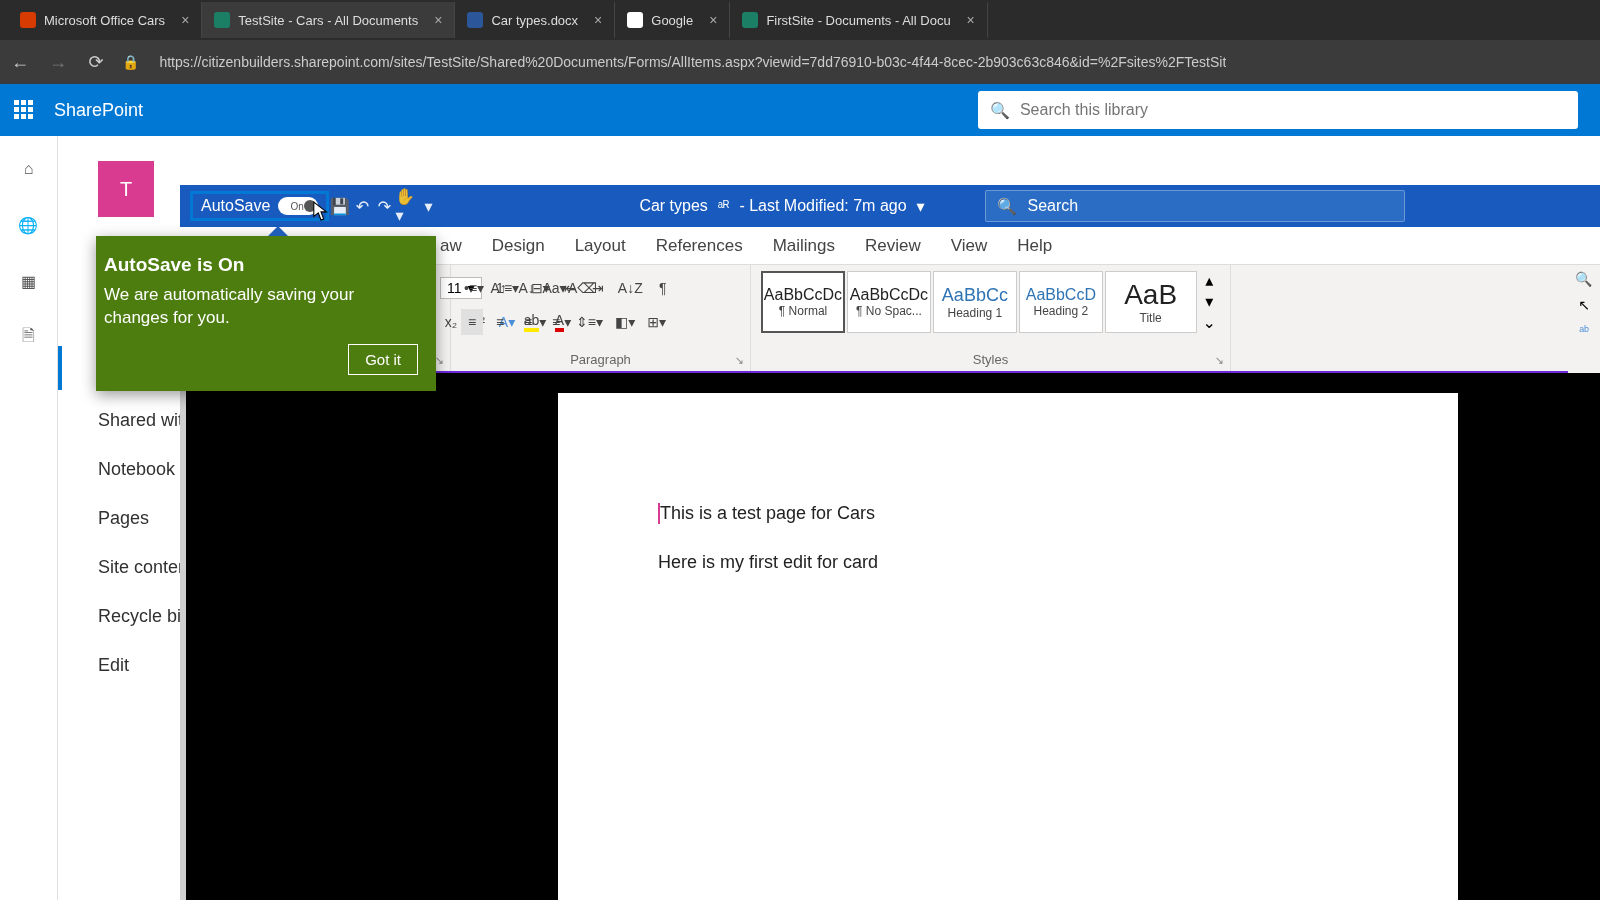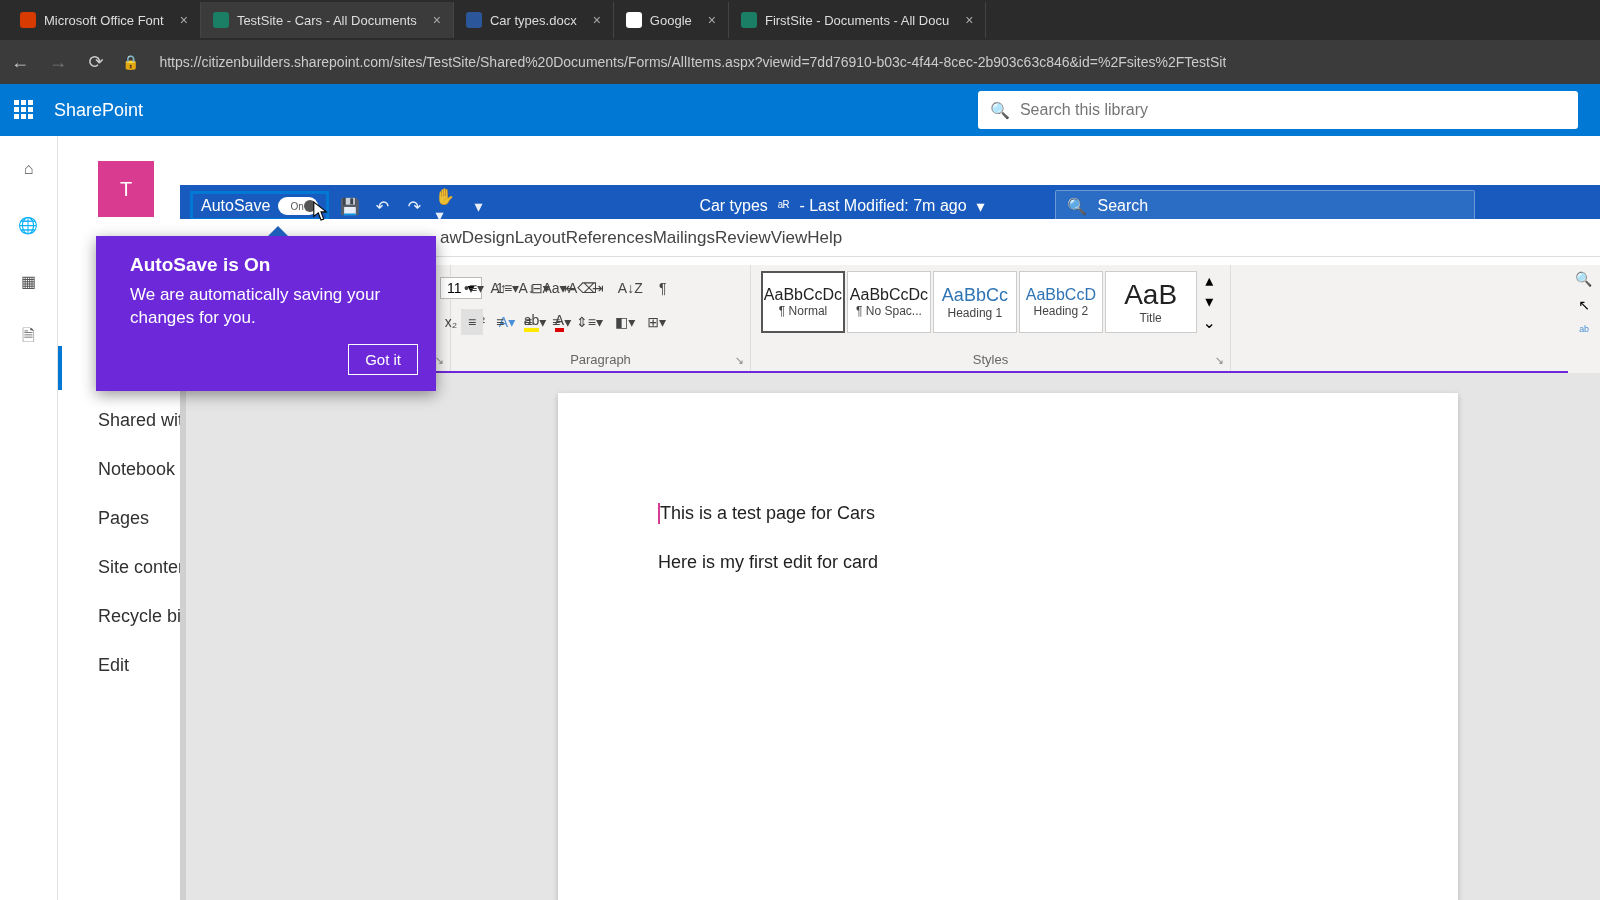--- a/index.html
+++ b/index.html
@@ -31,71 +31,71 @@
   
   .site-area{position:absolute; left:58px; top:136px; right:0; bottom:0; background:#fff;}
   .site-logo{position:absolute; left:40px; top:25px; width:56px; height:56px; background:#d83b8f; color:#fff; display:flex; align-items:center; justify-content:center; font-size:20px;}
   
   
   .sidebar{position:absolute; left:40px; top:260px; width:150px;}
   .sidebar-item{padding:14px 0; font-size:18px; color:#323130; cursor:pointer;}
   .sb-marker{position:absolute; left:0px; top:210px; width:4px; height:44px; background:#0078d4;}
 
   
-  .word-titlebar{position:absolute; left:122px; top:49px; right:0; height:42px; background:#185abd; display:flex; align-items:center; color:#fff; padding-left:10px; gap:10px;}
+  .word-titlebar{position:absolute; left:122px; top:49px; right:0; height:42px; background:#185abd; display:flex; align-items:center; color:#fff; padding-left:10px; }
   .autosave-wrap{display:flex; align-items:center; gap:8px; border:3px solid #0078d4; padding:3px 8px; background:#185abd;}
   .autosave-toggle{background:#fff; border-radius:10px; width:40px; height:18px; display:flex; align-items:center; font-size:10px; color:#555; padding:0 12px; position:relative;}
   .toggle-knob{width:12px; height:12px; background:#555; border-radius:50%; position:absolute; right:2px;}
   .qat-icon{width:22px; height:22px; color:#fff; opacity:.9; display:flex; align-items:center; justify-content:center; cursor:pointer;}
   .doc-title{margin-left:200px; font-size:16px; display:flex; align-items:center; gap:10px;}
   .word-search{margin-left:60px; background:#2b6cc4; height:32px; width:420px; display:flex; align-items:center; padding:0 12px; gap:10px; border-radius:2px; border:1px solid rgba(255,255,255,.3);}
   .word-search input{background:transparent; border:0; outline:0; color:#fde047; font-size:16px; width:100%;}
   .word-search input::placeholder{color:#fff;}
 
   
-  .ribbon-tabs{position:absolute; left:122px; top:83px; right:0; height:38px; background:#fff; border-bottom:1px solid #ddd; display:flex; align-items:center; padding-left:260px; font-size:17px; color:#444;}
+  .ribbon-tabs{position:absolute; left:122px; top:91px; right:0; height:38px; background:#fff; border-bottom:1px solid #ddd; display:flex; align-items:center; gap:30px; padding-left:260px; font-size:17px; color:#444;}
   .ribbon-tab{cursor:pointer;}
 
   
   .ribbon-body{position:absolute; left:122px; top:129px; right:0; height:108px; background:#f3f2f1; border-bottom:2px solid #6d28d9; display:flex;}
   .ribbon-group{border-right:1px solid #ddd; padding:6px 10px 4px 10px; display:flex; flex-direction:column; position:relative;}
   .group-label{position:absolute; bottom:4px; left:0; right:0; text-align:center; font-size:13px; color:#666;}
   .group-dialog{position:absolute; bottom:4px; right:6px; font-size:11px; color:#888;}
   .rb-row{display:flex; align-items:center; gap:6px; height:34px;}
   .rb-btn{min-width:22px; height:26px; display:flex; align-items:center; justify-content:center; color:#444; cursor:pointer; font-size:14px; padding:0 3px;}
   .drop{border:1px solid #bbb; background:#fff; padding:2px 6px; font-size:14px; display:flex; align-items:center; gap:6px;}
   .style-box{border:1px solid #ccc; background:#fff; width:86px; height:62px; display:flex; flex-direction:column; align-items:center; justify-content:center; cursor:pointer; font-size:12px; color:#444;}
   .style-box.sel{border:2px solid #555;}
   .style-prev{font-size:16px; color:#222;}
   .style-arrow{width:22px; display:flex; flex-direction:column; gap:2px; align-items:center; justify-content:center;}
 
   
-  .callout{position:absolute; left:38px; top:100px; width:340px; background:#6d28d9; color:#fff; padding:18px 18px 16px 34px; box-shadow:0 4px 14px rgba(0,0,0,.4); z-index:50;}
+  .callout{position:absolute; left:38px; top:100px; width:340px; background:#4d7c0f; color:#fff; padding:18px 18px 16px 8px; box-shadow:0 4px 14px rgba(0,0,0,.4); z-index:50;}
   .callout-beak{position:absolute; top:-10px; left:172px; width:0; height:0; border-left:10px solid transparent; border-right:10px solid transparent; border-bottom:10px solid #1f5eb8;}
   .callout h3{font-size:19px; font-weight:600; margin-bottom:8px;}
   .callout p{font-size:17px; line-height:1.35;}
   .callout button{float:right; margin-top:14px; background:transparent; border:1px solid #fff; color:#fff; padding:6px 16px; font-size:15px; cursor:pointer;}
 
   
-  .doc-canvas-wrap{position:absolute; left:122px; top:237px; right:0; bottom:0; background:#e5e5e5;}
+  .doc-canvas-wrap{position:absolute; left:122px; top:237px; right:0; bottom:0; background:#000000;}
   .ruler-v{position:absolute; left:0; top:0; width:6px; height:100%; background:#d0d0d0;}
   .doc-page{position:absolute; left:378px; top:20px; width:900px; height:620px; background:#fff; box-shadow:0 2px 6px rgba(0,0,0,.2); padding:110px 100px; font-size:18px; color:#222;}
   .doc-page p{margin-bottom:28px;}
   .cursor-mark{border-left:2px solid #d83b8f; padding-left:0;}
 
   .right-tools{position:absolute; right:0; top:129px; width:32px; height:108px; background:#f3f2f1; display:flex; flex-direction:column; align-items:center; gap:10px; padding-top:6px;}
   .cursor-img{position:absolute; left:254px; top:64px; width:18px; height:22px; z-index:60; pointer-events:none;}
 </style>
 </head>
 <body>
 
 <div class="browser-tabs">
   <div class="browser-tab">
     <span class="tab-favicon" style="background:#d83b01"></span>
-    <span>Microsoft Office Font</span>
+    <span>Microsoft Office Cars</span>
     <span class="tab-close">×</span>
   </div>
   <div class="browser-tab active">
     <span class="tab-favicon" style="background:#1a7f64"></span>
     <span>TestSite - Cars - All Documents</span>
     <span class="tab-close">×</span>
   </div>
   <div class="browser-tab">
     <span class="tab-favicon" style="background:#2b579a"></span>
     <span>Car types.docx</span>

